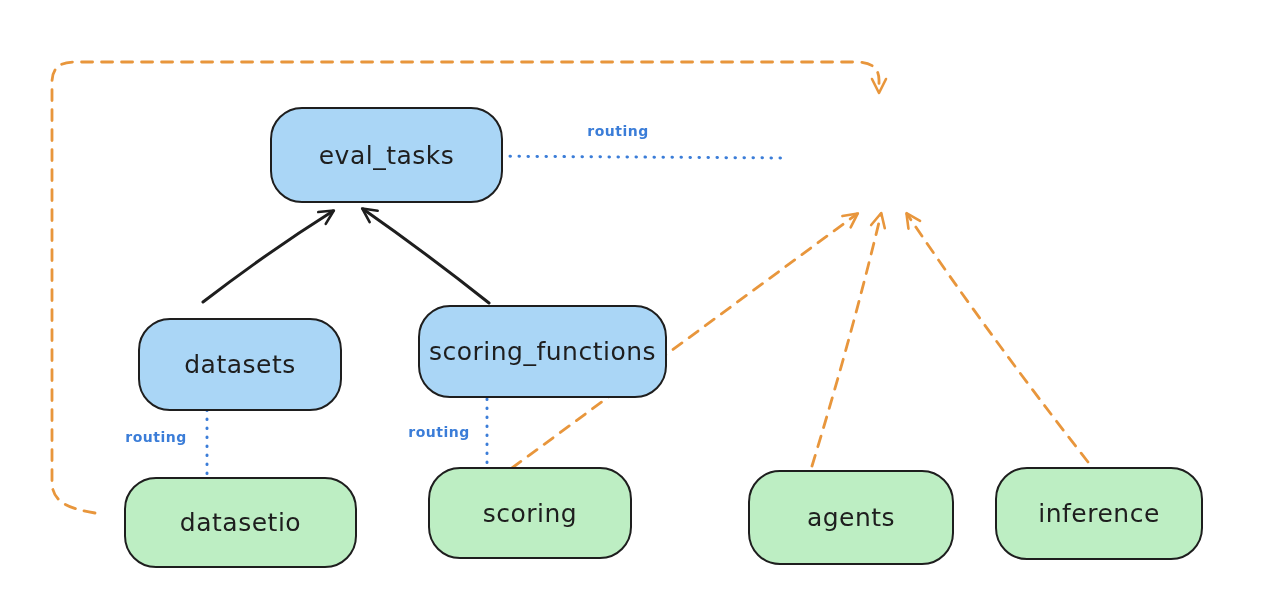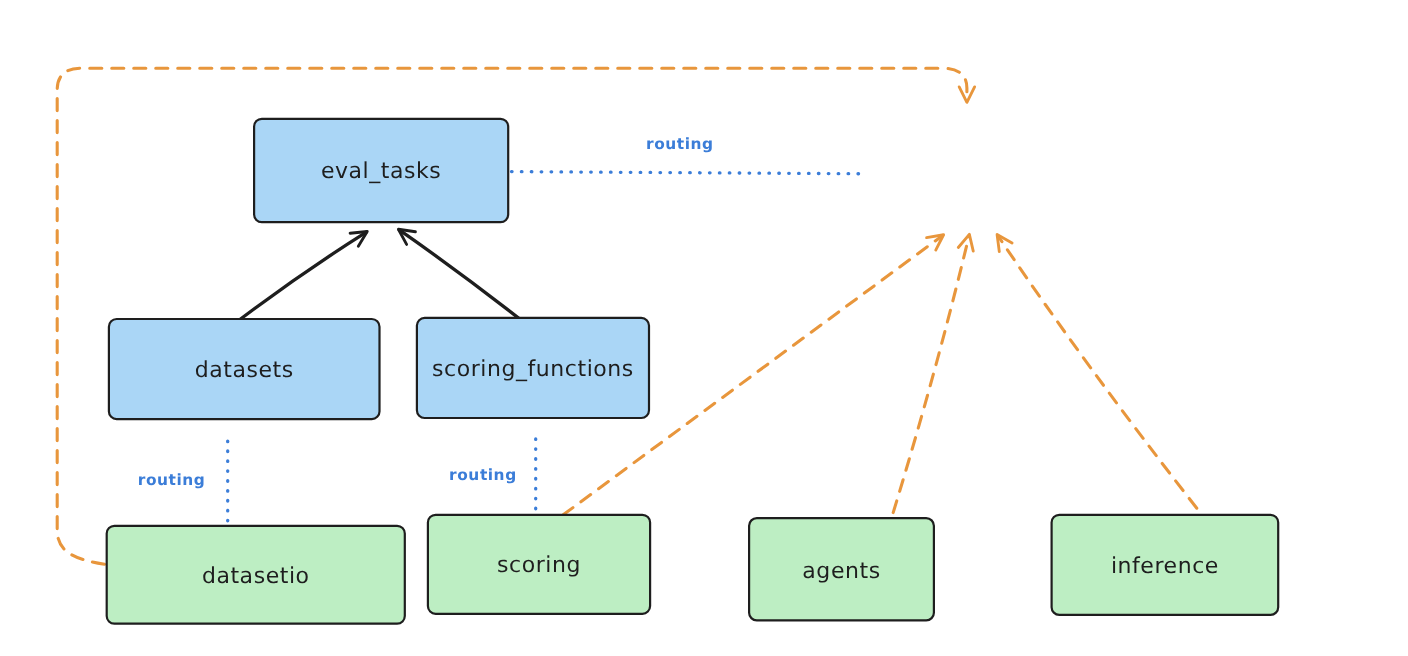--- a/index.html
+++ b/index.html
@@ -57,25 +57,26 @@
     stroke-linecap: round;
     stroke-linejoin: round;
   }
   .node {
     position: absolute;
     z-index: 1;
     display: flex;
     align-items: center;
     justify-content: center;
     border: 2.5px solid var(--stroke, #1e1e1e);
-    border-radius: 8px;
+    border-radius: 32px;
     box-sizing: border-box;
-    font-size: 20px;
+    font-size: 25px;
     color: var(--stroke, #1e1e1e);
     letter-spacing: 0.5px;
+    margin-left: 40px;
   }
   .node.blue  { background: var(--blue-fill, #aad6f6); }
   .node.green { background: var(--green-fill, #bdeec3); }
   .edge-label {
     position: absolute;
     z-index: 2;
     transform: translate(-50%, -50%);
     font-size: 14px;
     font-weight: 600;
     color: var(--routing-blue, #3b7dd8);
@@ -109,37 +110,37 @@
     <path class="edge-dashed-orange" d="M 812 466 Q 852 335 881 214" marker-end="url(#m-orange)"></path>
     <path class="edge-dashed-orange" d="M 1088 462 Q 985 330 907 214" marker-end="url(#m-orange)"></path>
     <path class="edge-dashed-orange" d="M 95 513 C 72 509 52 504 52 482 L 52 82 Q 52 62 74 62 L 856 62 Q 879 62 879 80 L 879 92" marker-end="url(#m-orange)"></path>
   </svg>
 
   <div class="node blue" style="left:230px; top:107px; width:233px; height:96px">
     <span>eval_tasks</span>
   </div>
 
 
-  <div class="node blue" style="left:98px; top:289px; width:248px; height:93px">
+  <div class="node blue" style="left:98px; top:318px; width:204px; height:93px">
     <span>datasets</span>
   </div>
 
-  <div class="node blue" style="left:378px; top:288px; width:213px; height:93px">
+  <div class="node blue" style="left:378px; top:305px; width:249px; height:93px">
     <span>scoring_functions</span>
   </div>
 
-  <div class="node green" style="left:96px; top:477px; width:273px; height:91px">
+  <div class="node green" style="left:84px; top:477px; width:233px; height:91px">
     <span>datasetio</span>
   </div>
 
   <div class="node green" style="left:388px; top:467px; width:204px; height:92px">
     <span>scoring</span>
   </div>
 
-  <div class="node green" style="left:680px; top:470px; width:170px; height:95px">
+  <div class="node green" style="left:708px; top:470px; width:206px; height:95px">
     <span>agents</span>
   </div>
 
   <div class="node green" style="left:955px; top:467px; width:208px; height:93px">
     <span>inference</span>
   </div>
 
   <div class="edge-label" style="left:618px; top:131px">routing</div>
 
   <div class="edge-label" style="left:156px; top:437px">routing</div>

